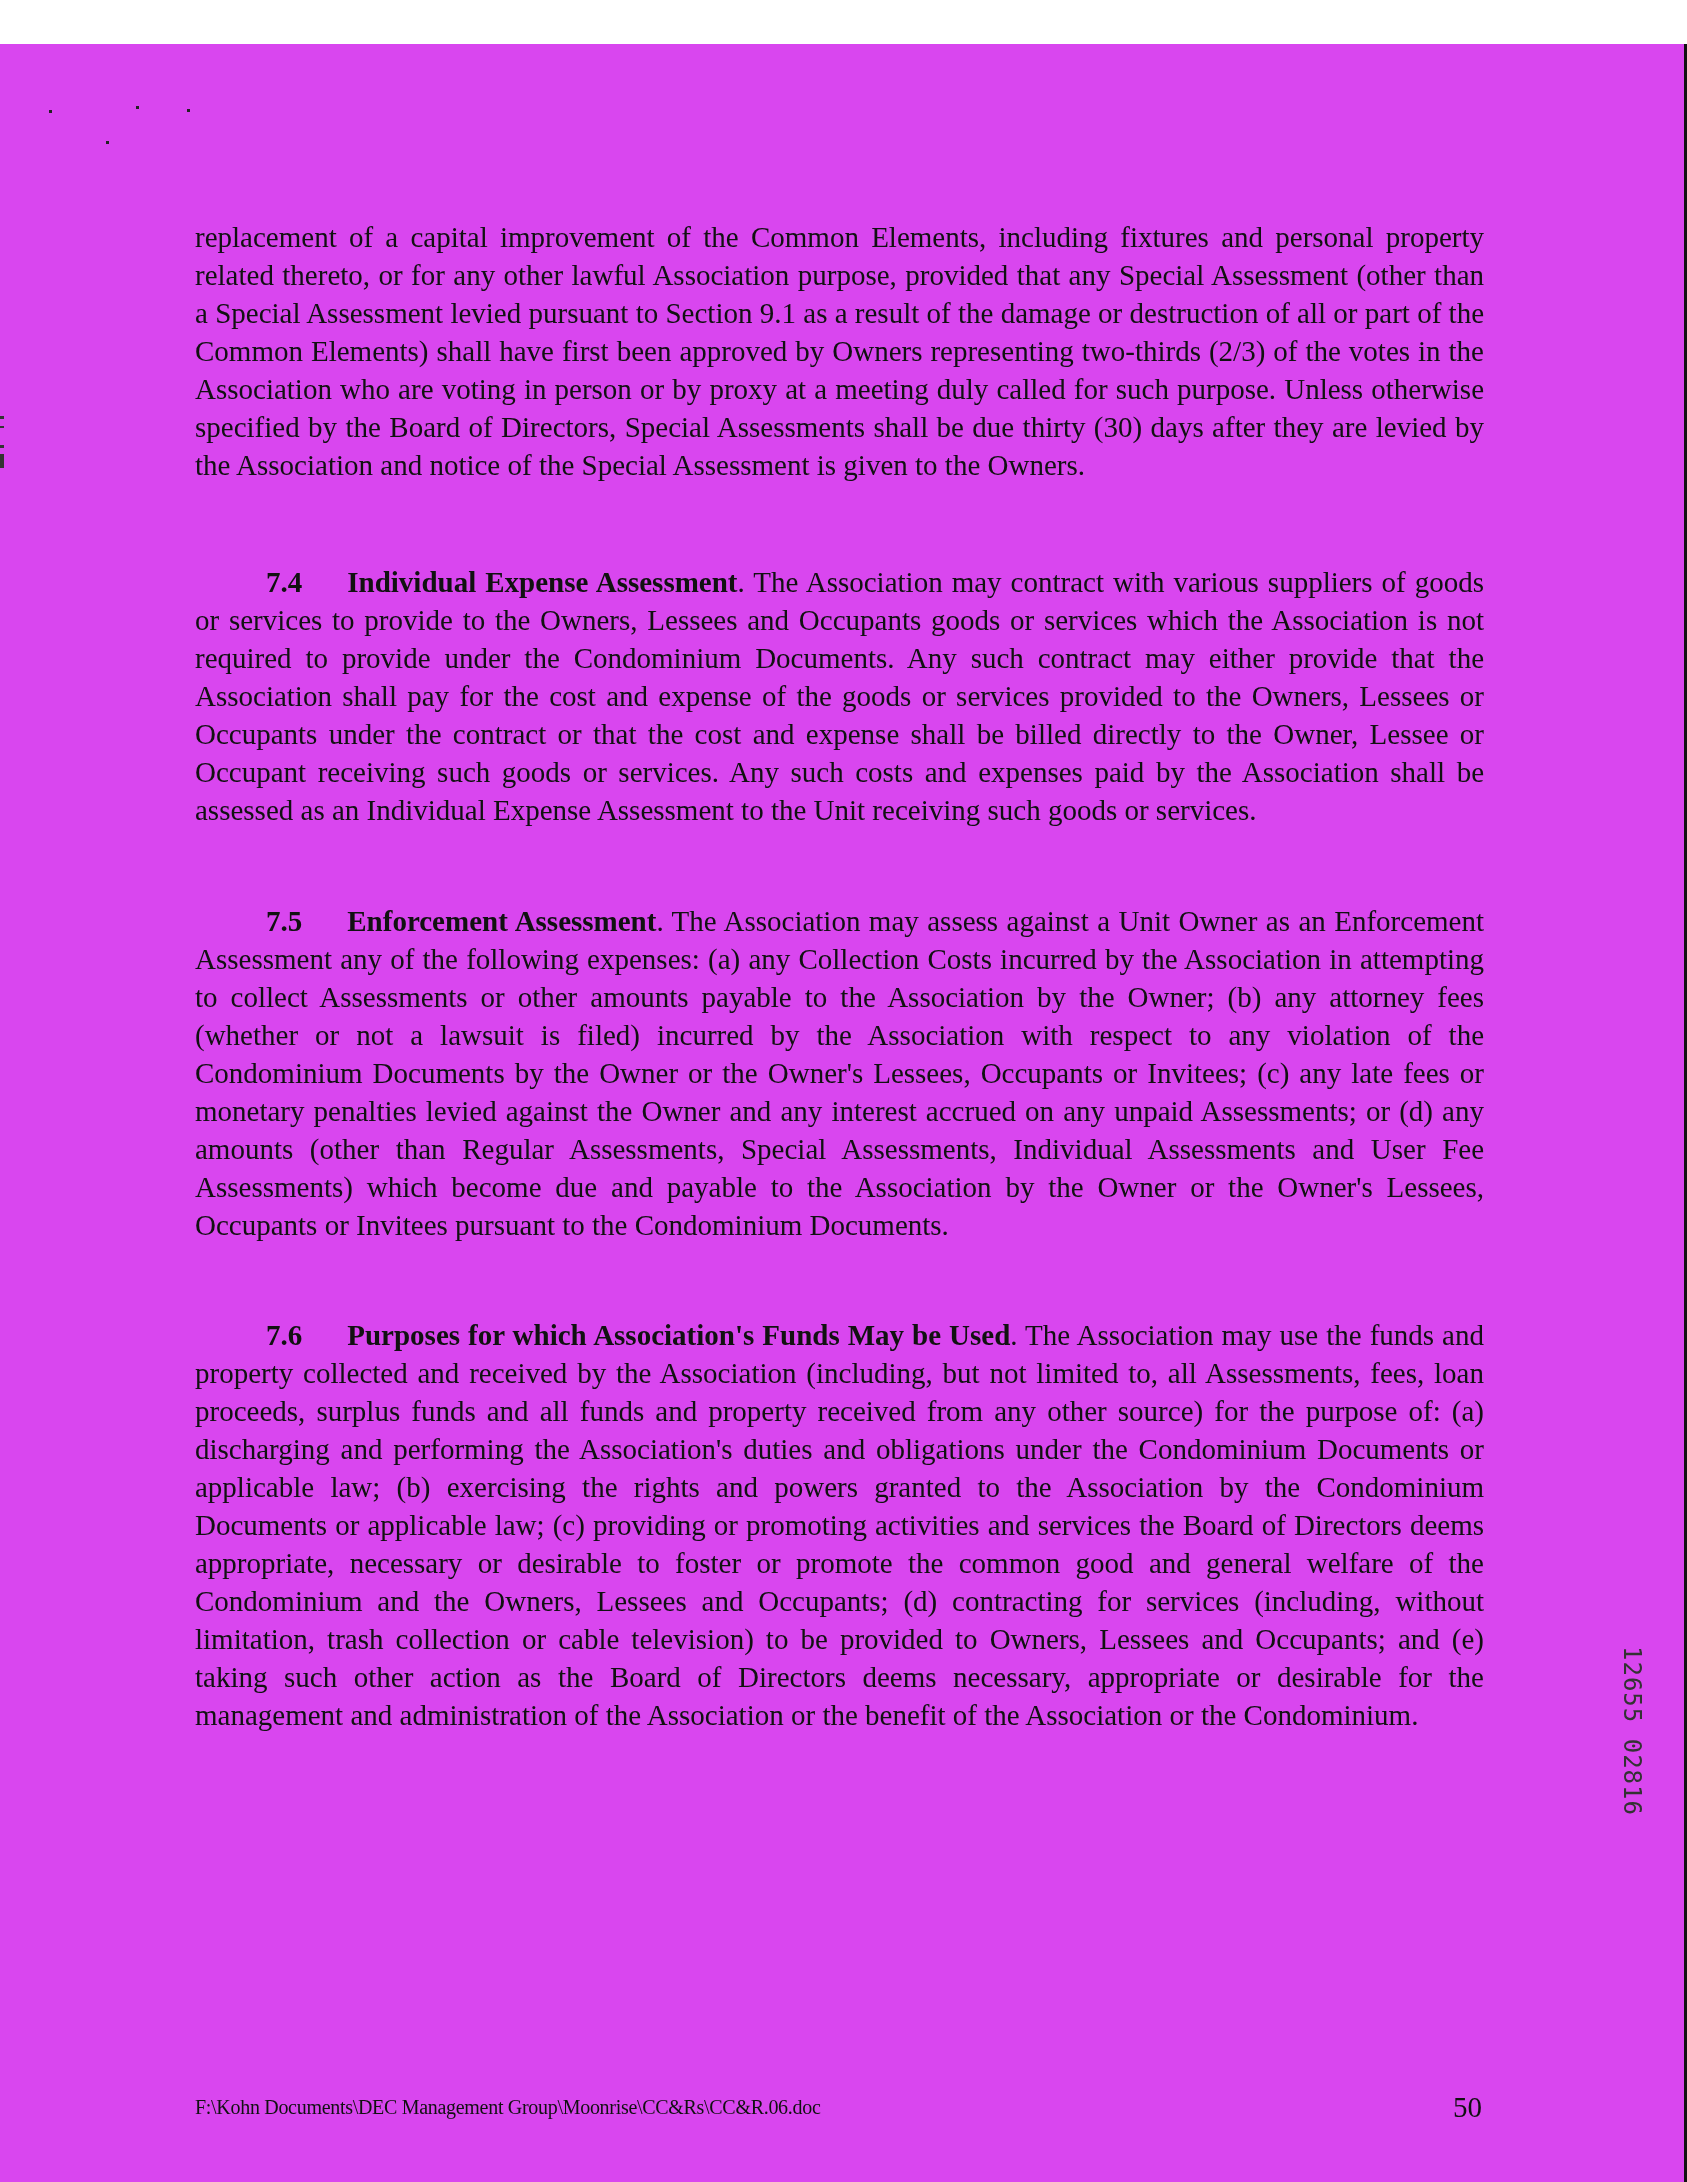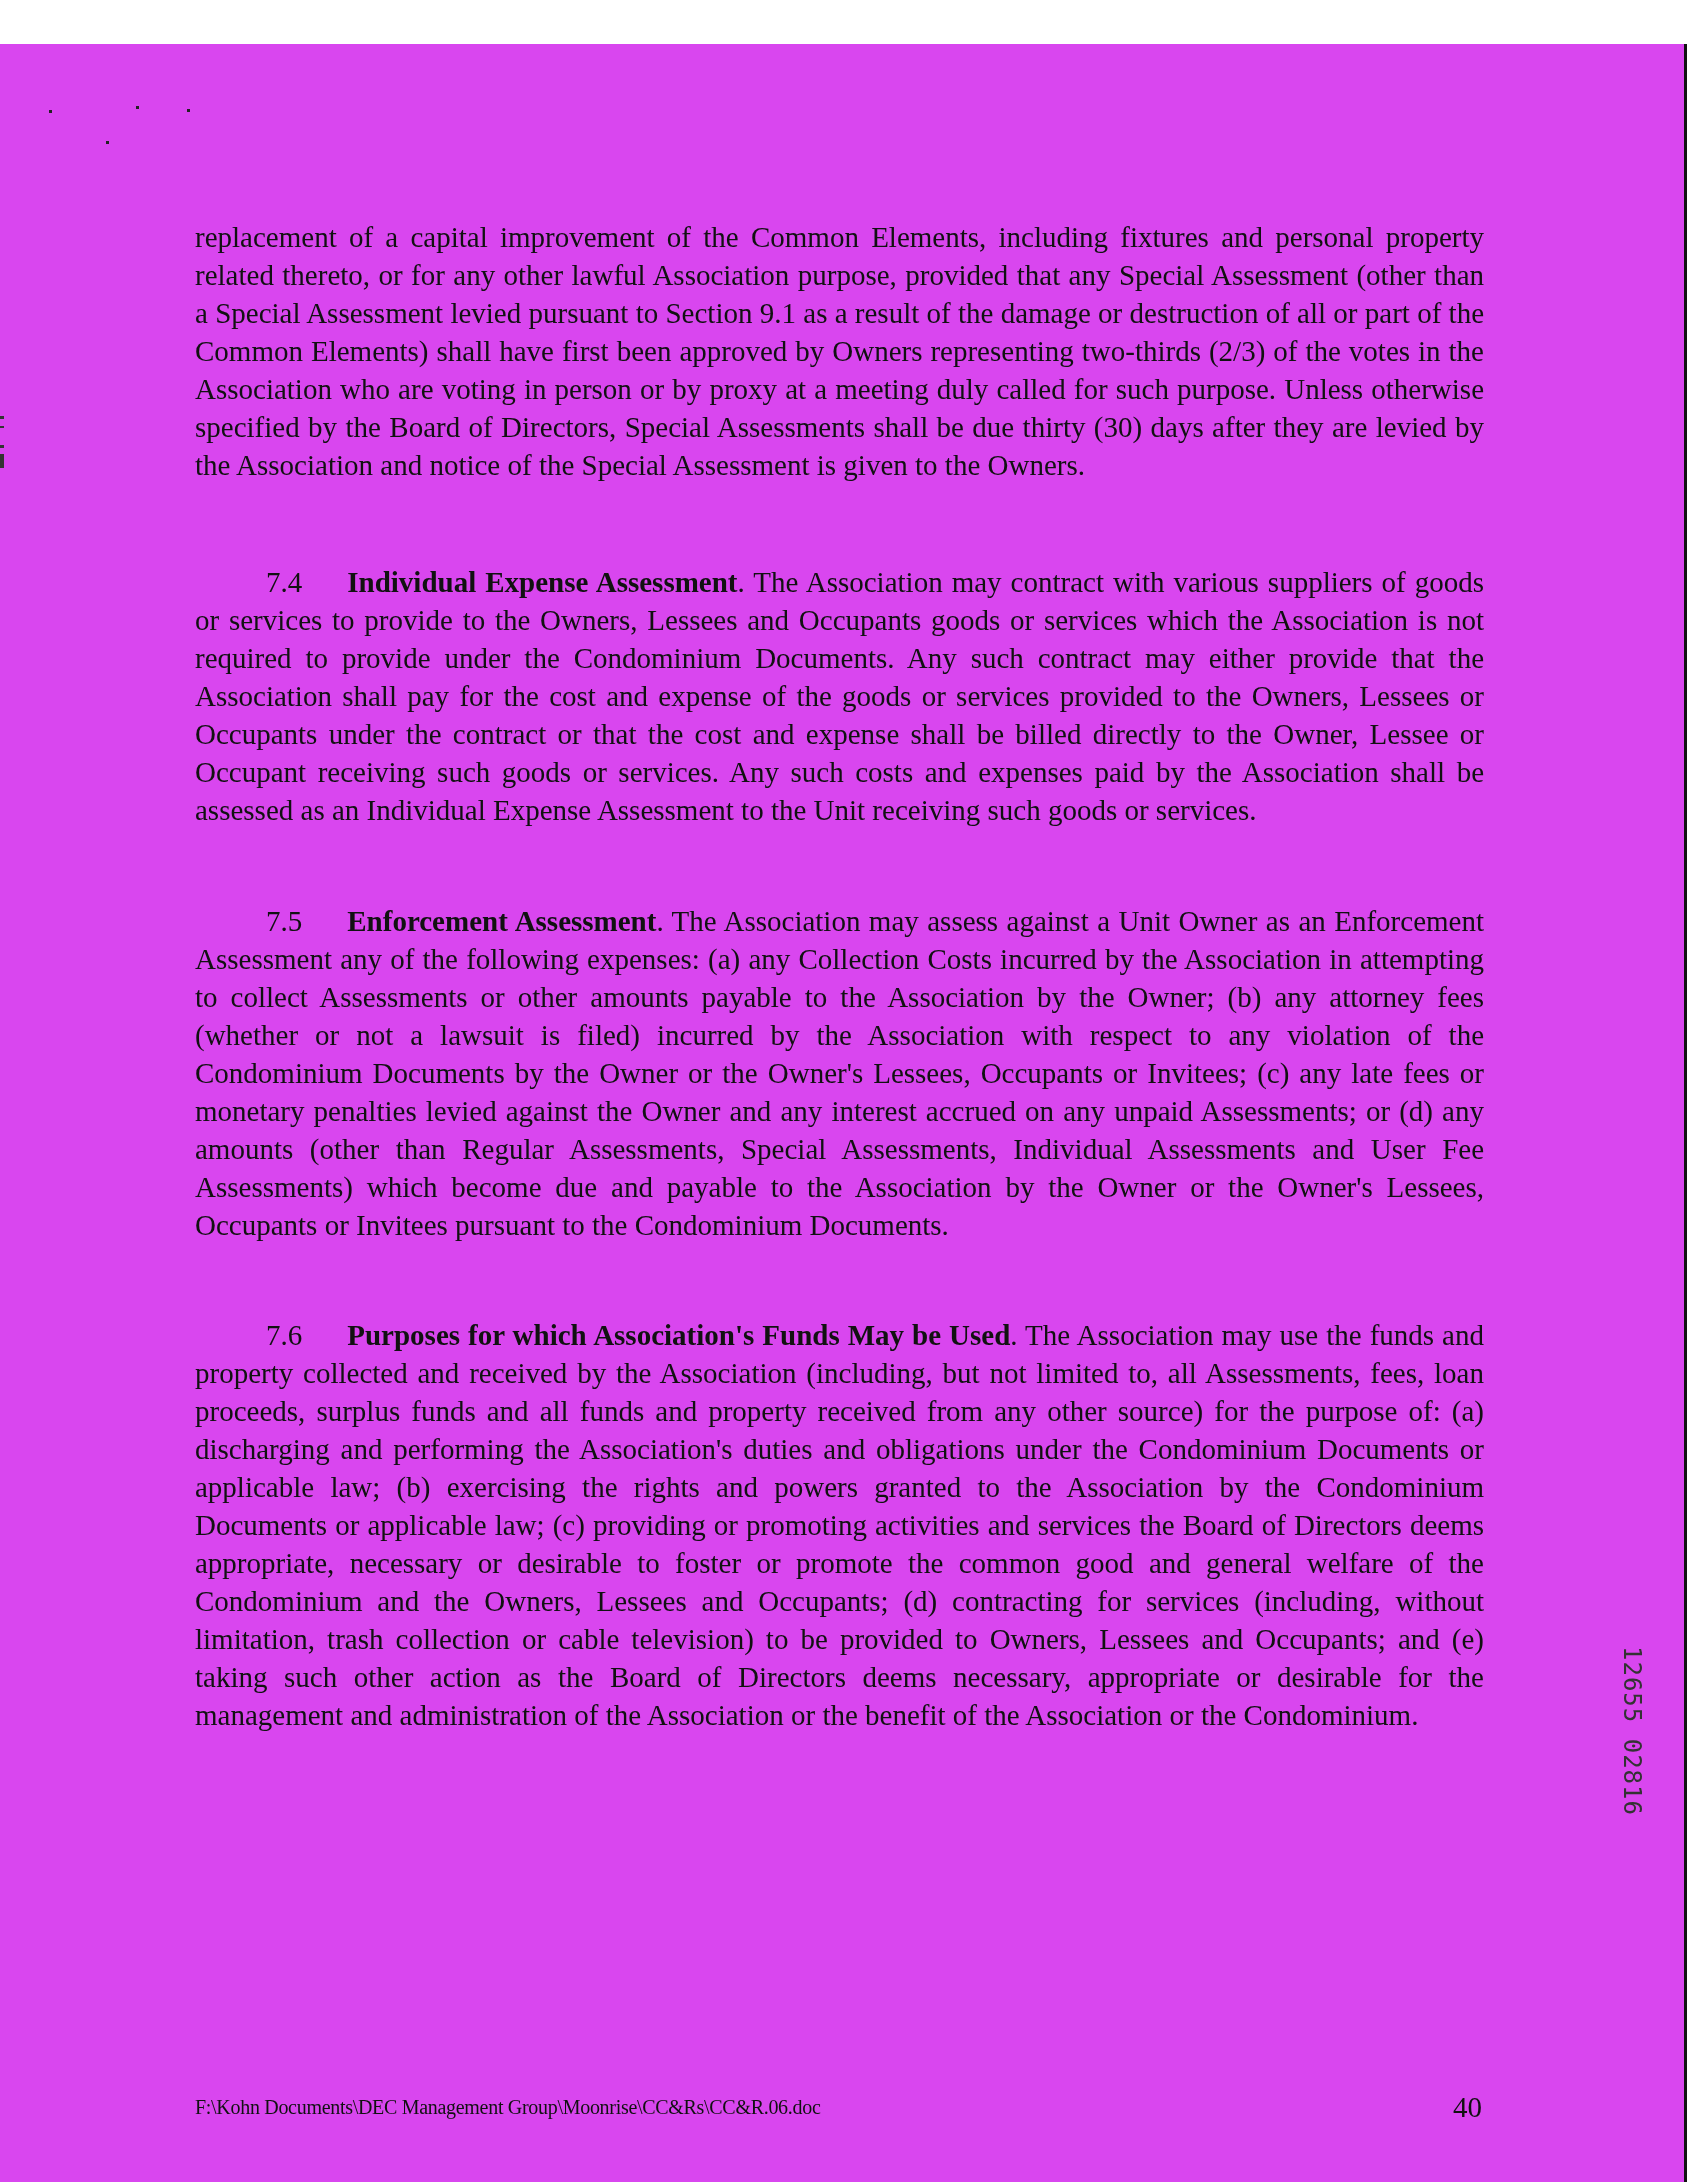--- a/index.html
+++ b/index.html
@@ -15,21 +15,21 @@
     .speck { position: absolute; width: 3px; height: 3px; background: #222; }
     .edge-mark { position: absolute; left: 0; width: 4px; background: #333; }
     .text-block {
       position: absolute; left: 195px; width: 1289px;
       font-family: "Liberation Serif", "DejaVu Serif", serif;
       font-size: 29px; line-height: 38px; color: #111;
       text-align: justify;
     }
     .text-block p { margin: 0; }
     .indent-first { text-indent: 71px; }
-    .sec-head-num { font-weight: normal; }
+    .sec-head-num { font-weight: bold; }
     .sec-title { font-weight: bold; text-decoration-thickness: 3px; text-underline-offset: 4px; }
     .tab { display: inline-block; }
     .heading77 {
       position: absolute; left: 266px; top: 1805px;
       font-family: "Liberation Serif", "DejaVu Serif", serif;
       font-size: 29px; line-height: 38px; color: #111; white-space: nowrap;
     }
     .para771 { text-indent: 163px; }
     .footer-path {
       position: absolute; left: 195px; top: 2052px;
@@ -85,19 +85,19 @@
 
   <div class="text-block" style="top:1272px;">
     <p class="indent-first">
       <span class="sec-head-num">7.6</span><span class="tab" style="width:45px;"></span><span class="sec-title">Purposes for which Association's Funds May be Used</span><span>.</span><span>  The Association may use the funds and property collected and received by the Association (including, but not limited to, all Assessments, fees, loan proceeds, surplus funds and all funds and property received from any other source) for the purpose of: (a) discharging and performing the Association's duties and obligations under the Condominium Documents or applicable law; (b) exercising the rights and powers granted to the Association by the Condominium Documents or applicable law; (c) providing or promoting activities and services the Board of Directors deems appropriate, necessary or desirable to foster or promote the common good and general welfare of the Condominium and the Owners, Lessees and Occupants; (d) contracting for services (including, without limitation, trash collection or cable television) to be provided to Owners, Lessees and Occupants; and (e) taking such other action as the Board of Directors deems necessary, appropriate or desirable for the management and administration of the Association or the benefit of the Association or the Condominium.</span>
     </p>
   </div>
 
 
 
   <div class="footer-path">F:\Kohn Documents\DEC Management Group\Moonrise\CC&amp;Rs\CC&amp;R.06.doc</div>
-  <div class="page-num">40</div>
+  <div class="page-num">50</div>
 
   <div class="stamp">
     <span>12655 02816</span>
   </div>
 </div>
 
 
 </body></html>

